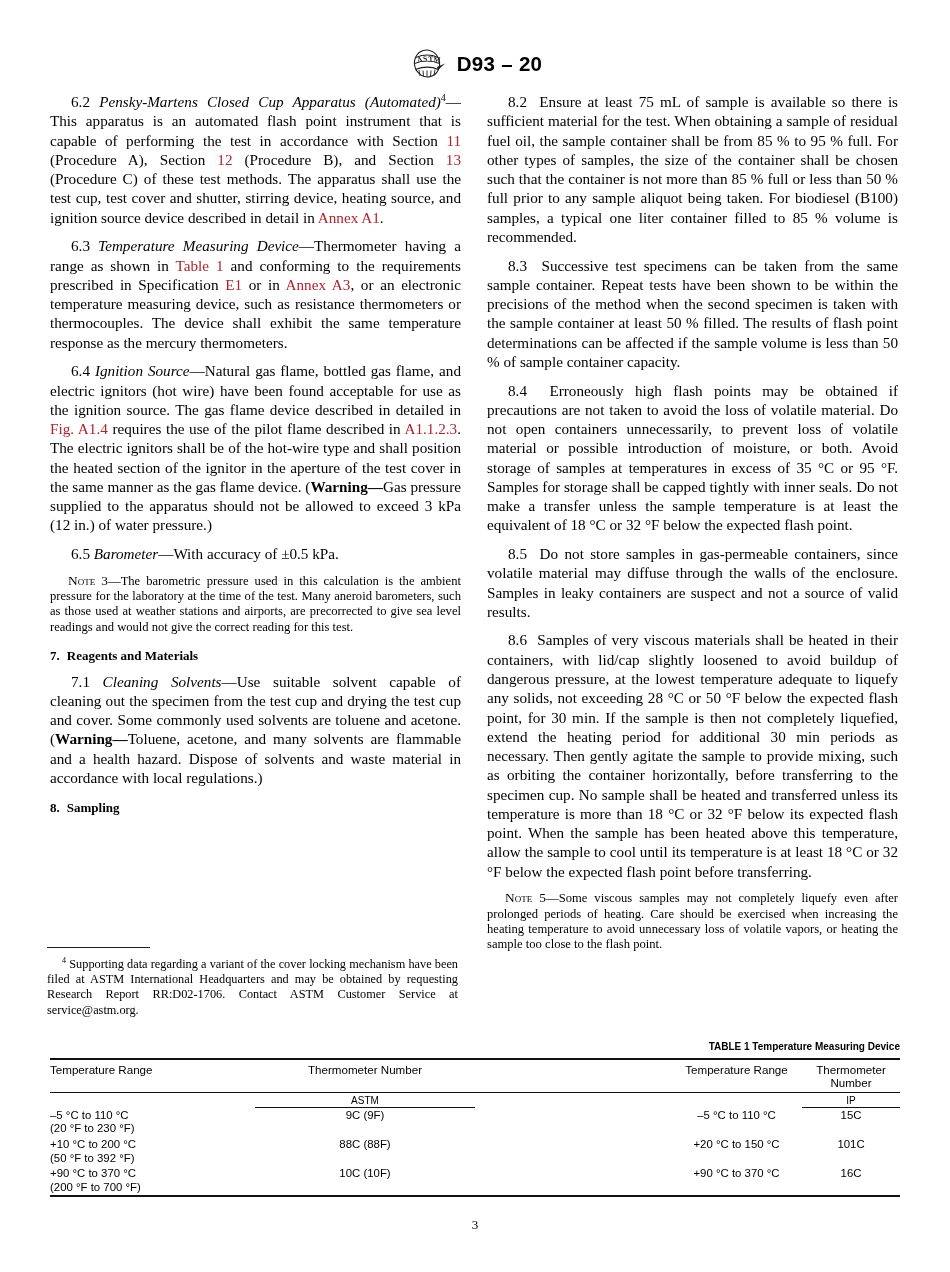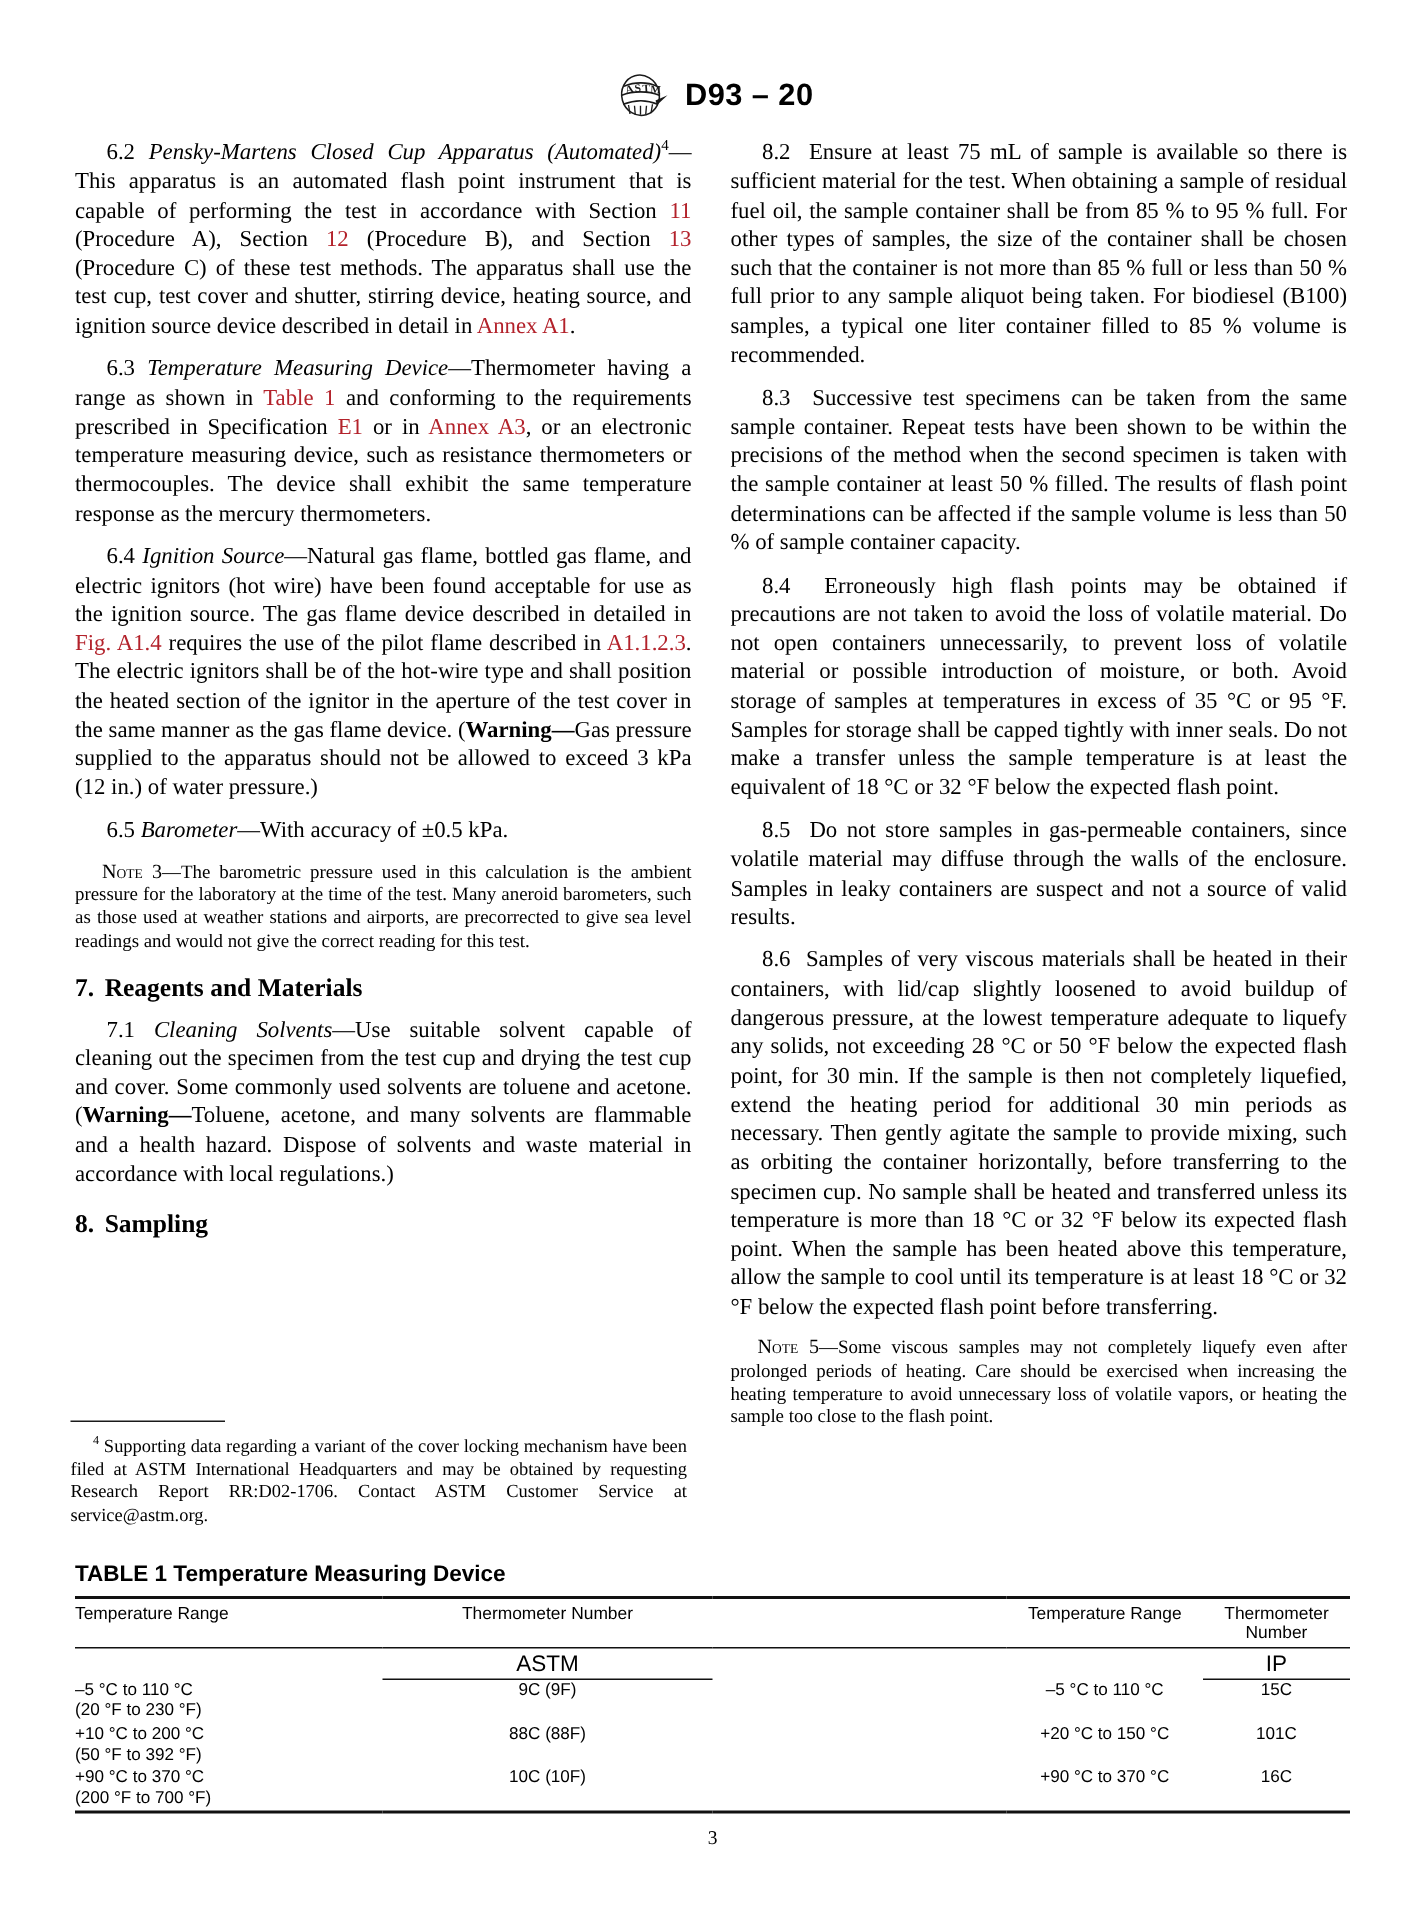--- a/index.html
+++ b/index.html
@@ -71,21 +71,21 @@
     margin-bottom: 9.4px;
   }
   i, .it { font-style: italic; }
   b, .bd { font-weight: bold; }
 
   .ref {
     color: #b3222b;
   }
 
   .heading {
-    font-size: 17px;
+    font-size: 13px;
     font-weight: bold;
     margin-top: 13px;
     margin-bottom: 7px;
     text-indent: 0;
     text-align: left;
   }
   .heading .hnum { margin-right: 7px; }
 
   
   p.note {
@@ -125,22 +125,22 @@
 
   
   .table-block {
     position: absolute;
     left: 50px;
     top: 1041px;
     width: 850px;
     font-family: "Liberation Sans", "DejaVu Sans", sans-serif;
   }
   .table-caption {
-    text-align: left;
-    font-size: 15px;
+    text-align: right;
+    font-size: 10px;
     font-weight: bold;
     margin-bottom: 6px;
   }
   table.t1 {
     border-collapse: collapse;
     width: 850px;
     font-size: 11.4px;
   }
   table.t1 td, table.t1 th {
     padding: 0;
@@ -159,21 +159,21 @@
     font-size: 0;
     line-height: 0;
   }
   tr.hdr td {
     border-bottom: 1px solid #111;
     padding: 3px 0 3px 0;
     font-size: 11.6px;
   }
   tr.subhdr td {
     padding: 1.5px 0 1px 0;
-    font-size: 15px;
+    font-size: 10px;
   }
   tr.subhdr td.ruled {
     border-bottom: 1px solid #111;
   }
   tr.data td {
     padding: 1.5px 0 0 0;
     line-height: 1.22;
   }
   .c-left   { text-align: left; }
   .c-center { text-align: center; }

